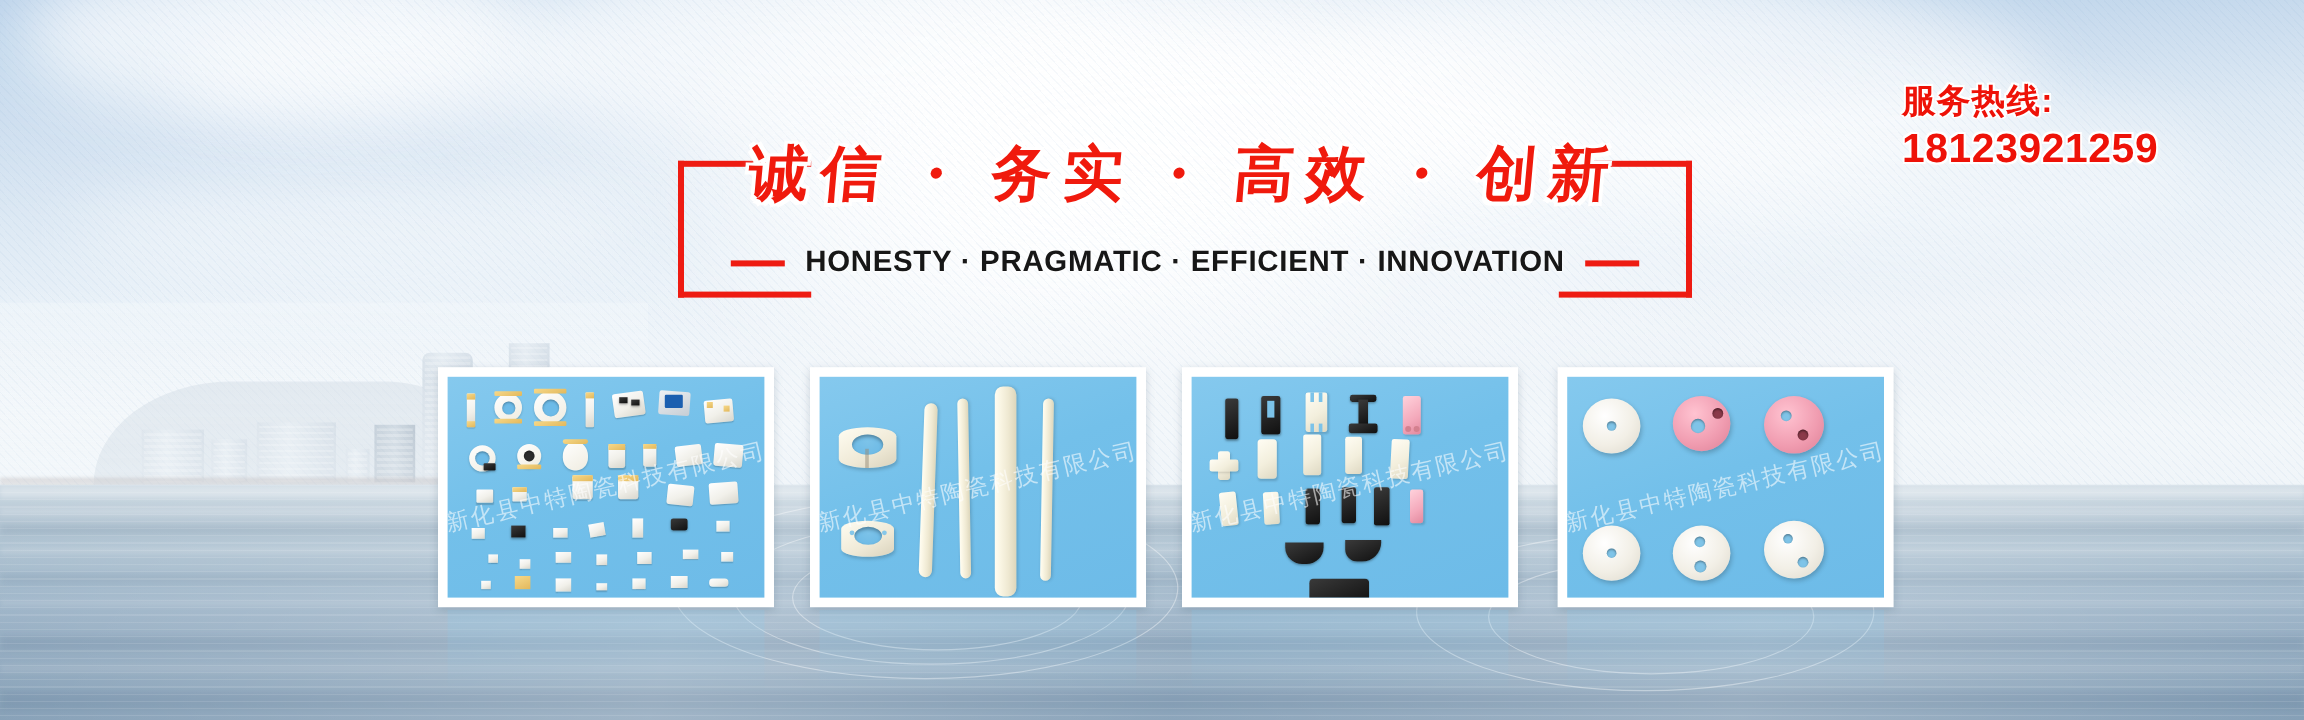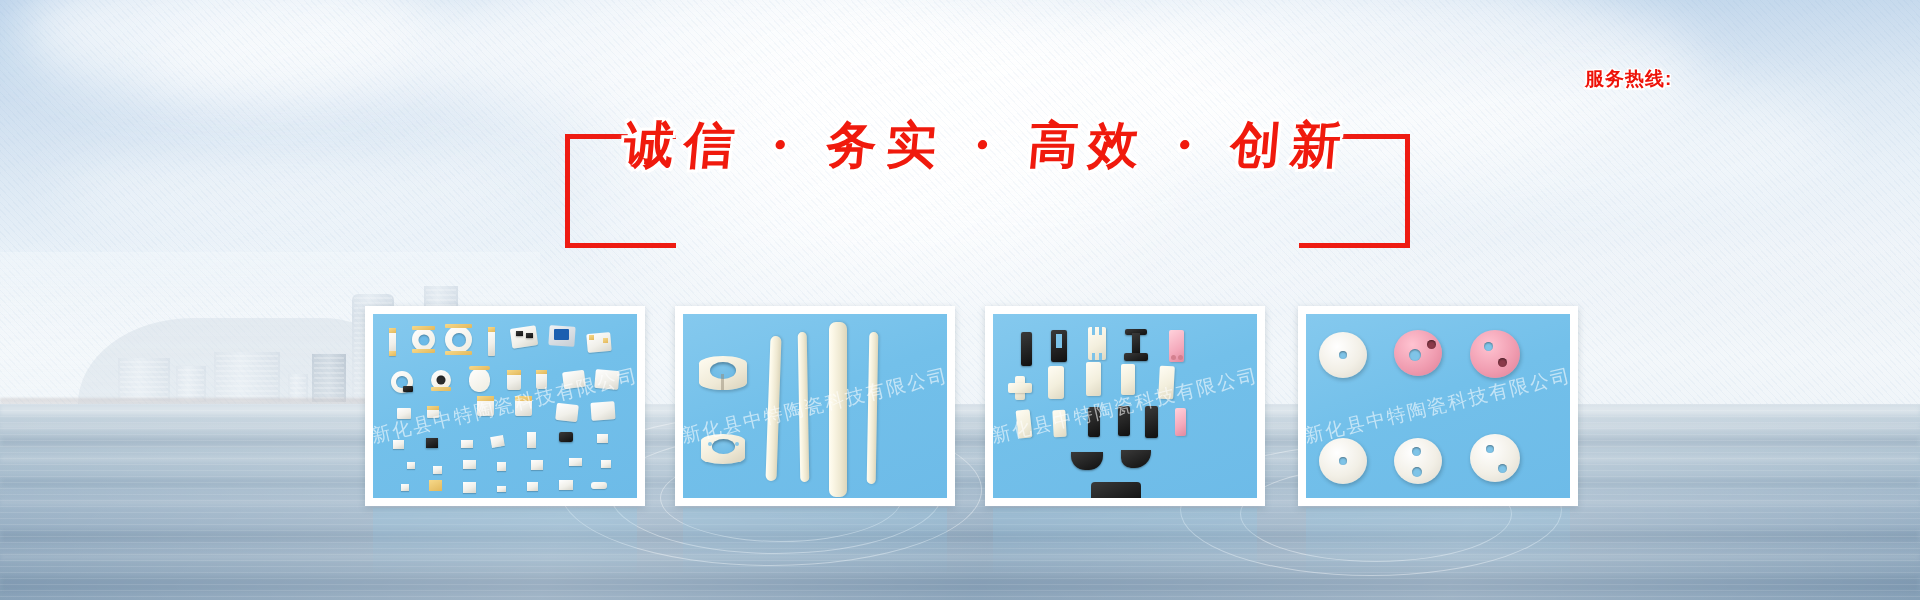--- a/index.html
+++ b/index.html
@@ -80,21 +80,21 @@
     letter-spacing:.6px;color:#171717;white-space:nowrap;
     text-shadow:0 0 5px rgba(255,255,255,.95),0 1px 0 rgba(255,255,255,.9);}
 
   
   .contact{position:absolute;left:1585px;top:52px;width:320px;}
   .ct-line{color:#ee1208;font-family:"Liberation Sans",sans-serif;font-weight:700;white-space:nowrap;
     text-shadow:1.5px 0 0 #fff,-1.5px 0 0 #fff,0 1.5px 0 #fff,0 -1.5px 0 #fff,
                 1.5px 1.5px 0 #fff,-1.5px 1.5px 0 #fff,1.5px -1.5px 0 #fff,-1.5px -1.5px 0 #fff,
                 0 0 6px rgba(255,255,255,.9);}
   .ct-tag{font-size:25px;letter-spacing:1px;line-height:1.1;}
-  .ct-label{font-size:19px;letter-spacing:1px;margin-top:17px;line-height:1.1;}
+  .ct-label{font-size:28px;letter-spacing:1px;margin-top:17px;line-height:1.1;}
   .ct-phone{font-size:34px;letter-spacing:.5px;margin-top:6px;line-height:1.1;}
 
   
   .panels{position:absolute;left:0;top:0;width:1920px;height:600px;}
   .panel{position:absolute;top:306px;width:280px;height:200px;
     background:#fff;padding:8px;box-sizing:border-box;
     box-shadow:0 2px 7px rgba(60,80,100,.22);}
   .pinner{position:relative;width:100%;height:100%;overflow:hidden;
     background:linear-gradient(160deg,#85c9ee 0%,#73c0ea 45%,#6dbbe8 100%);}
   .wm{position:absolute;left:50%;top:50%;transform:translate(-50%,-50%) rotate(-13deg);
@@ -362,19 +362,25 @@
 
         <div class="wm">新化县中特陶瓷科技有限公司</div>
       </div>
     </div>
   </div>
 
   <div class="slogan-wrap">
     <div class="brk brk-l"></div>
     <div class="brk brk-r"></div>
     <div class="cn-slogan">诚信 · 务实 · 高效 · 创新</div>
+    <div class="en-row">
+      <span class="en-dash"></span>
+      <span class="en-slogan">HONESTY · PRAGMATIC · EFFICIENT · INNOVATION</span>
+      <span class="en-dash"></span>
+    </div>
   </div>
 
   <div class="contact">
     <div class="ct-line ct-label">服务热线:</div>
+    <div class="ct-line ct-phone">18123921259</div>
   </div>
 
 </div>
 
 </body></html>

